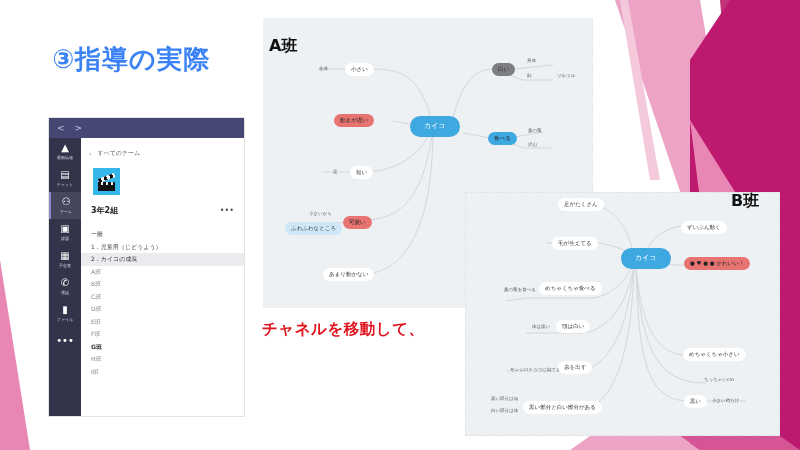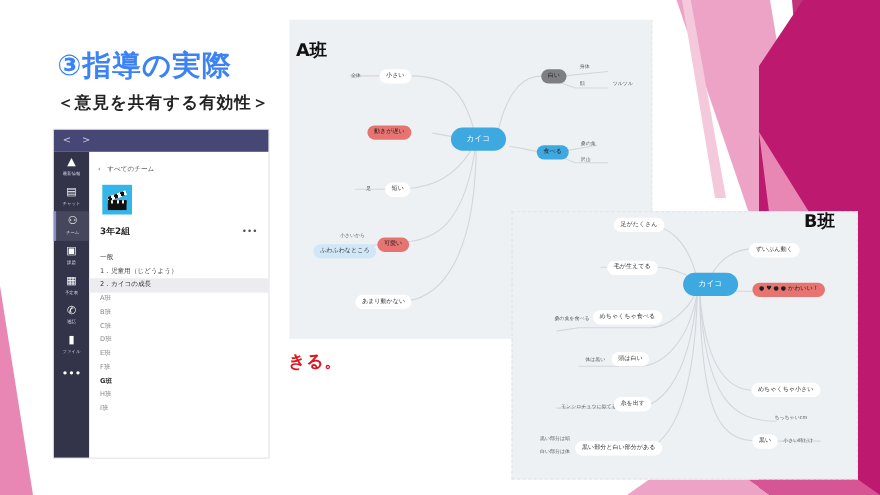--- a/index.html
+++ b/index.html
@@ -56,21 +56,20 @@
     <polygon points="620,0 628,0 660,180 650,180" fill="#f5c9dc"></polygon>
     <polygon points="720,0 790,0 770,200 700,200 730,120" fill="#c23479"></polygon>
     <polygon points="690,60 730,0 800,0 800,450 690,450" fill="#bd1a6f"></polygon>
     <polygon points="690,120 740,200 700,200" fill="#e887b4"></polygon>
     <polygon points="0,260 0,450 30,450" fill="#e887b4"></polygon>
     <polygon points="590,436 680,436 700,450 570,450" fill="#eda3c5"></polygon>
     <polygon points="680,436 780,436 800,450 700,450" fill="#d65595"></polygon>
   </svg>
 
   <div class="title">③指導の実際</div>
-  <div class="subtitle">＜意見を共有する有効性＞</div>
 
   <div class="teams">
     <div class="teams-top">
       <span>&lt;</span>
       <span>&gt;</span>
     </div>
     <div class="teams-rail">
       <div class="rail-item">
         <span class="rail-icon">▲</span>
         <span class="rail-label">最新情報</span>
@@ -161,21 +160,21 @@
     <div class="node gray" style="left:229px;top:45px;">白い</div>
     <div class="leaf" style="left:264px;top:40px;">身体</div>
     <div class="leaf" style="left:264px;top:55px;">顔</div>
     <div class="leaf" style="left:294px;top:55px;">ツルツル</div>
     <div class="node blue" style="left:225px;top:114px;">食べる</div>
     <div class="leaf" style="left:265px;top:110px;">桑の葉</div>
     <div class="leaf" style="left:265px;top:124px;">沢山</div>
   </div>
 
   <div class="note">
-    <div>きる。</div>
+    <div>チャネルを移動して、</div>
   </div>
 
   <div class="mmB">
     <svg class="lines" width="315" height="244">
       <g fill="none" stroke="#d3d6da" stroke-width="1">
         <path d="M168,62 C160,25 140,12 125,12 L95,12"></path>
         <path d="M168,62 C155,55 140,50 130,50 L80,50"></path>
         <path d="M168,70 C160,90 140,105 125,105 L60,105 L40,108"></path>
         <path d="M168,72 C160,120 135,140 115,140 L60,140"></path>
         <path d="M168,72 C160,160 130,178 110,178 L40,178"></path>

